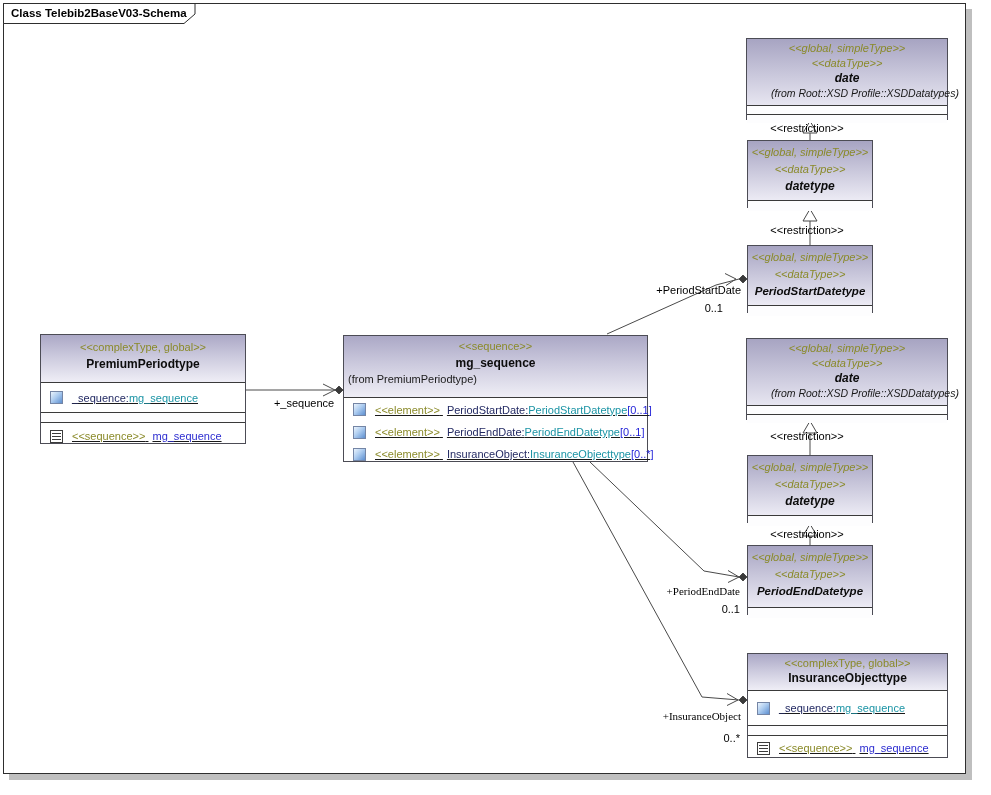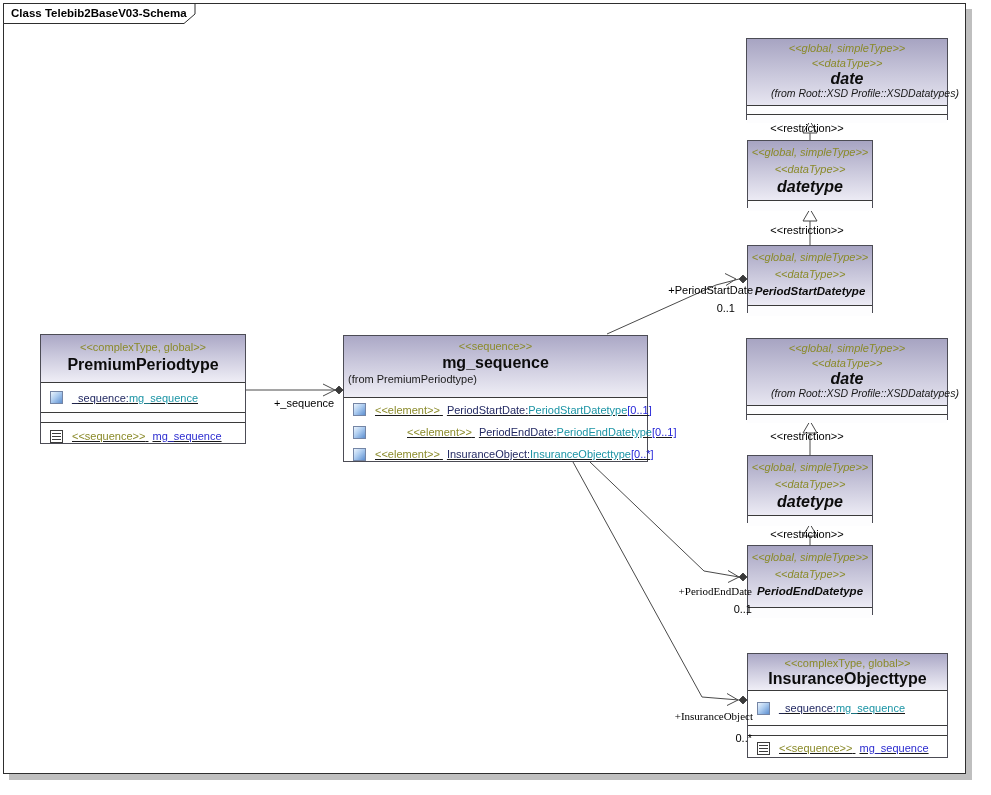--- a/index.html
+++ b/index.html
@@ -9,40 +9,40 @@
   .frame{position:absolute;left:3px;top:3px;width:961px;height:769px;border:1px solid #2e2e2e;
          background:#fff;box-shadow:6px 6px 0 0 #bfbfbf;}
   .tab-svg{position:absolute;left:3px;top:3px;}
   .tab-label{position:absolute;left:11px;top:7px;font-weight:bold;font-size:11.5px;color:#000;white-space:nowrap;}
   
   .box{position:absolute;border:1px solid #4c4c55;background:#fff;box-sizing:border-box;z-index:3;}
   .grad-full{background:linear-gradient(to bottom,#a7a4c2 0%,#c6c4d9 40%,#f4f3fa 100%);font-style:italic;}
   .hdr{background:linear-gradient(to bottom,#aba8c6 0%,#cbc9dd 45%,#efeef6 100%);border-bottom:1px solid #3a3a3a;text-align:center;}
   .cline{line-height:15px;white-space:nowrap;}
   .olive{color:#8a8a29;}
-  .bname{font-weight:bold;font-size:16px;color:#0c0c0c;}
+  .bname{font-weight:bold;font-size:12px;color:#0c0c0c;}
   .fromtxt{color:#1a1a1a;font-size:10.5px;padding-left:24px;}
   .strip{border-top:1px solid #3a3a3a;background:#fdfdfe;}
   .row{display:flex;align-items:center;padding-left:9px;white-space:nowrap;text-decoration:underline;}
   .attr-icon{width:11px;height:11px;flex:0 0 11px;border:1px solid #7485a5;
              background:linear-gradient(135deg,#eaf3fc 0%,#aecdf0 45%,#5d8fd0 100%);}
   .op-icon{width:11px;height:11px;flex:0 0 11px;border:1px solid #3c3c3c;
            background:linear-gradient(#3c3c3c,#3c3c3c) 1px 2px/9px 1px no-repeat,
                       linear-gradient(#3c3c3c,#3c3c3c) 1px 5px/9px 1px no-repeat,
                       linear-gradient(#3c3c3c,#3c3c3c) 1px 8px/9px 1px no-repeat,#fff;}
   .txt{margin-left:9px;}
   .ml{margin-left:4px;}
   .nm-navy{color:#232a63;}
   .type-teal{color:#1b94a5;}
   .mult-blue{color:#2525d8;}
   .op-blue{color:#2c2cd0;}
   .el{font-size:11px;}
   
   .lbl{position:absolute;z-index:5;color:#000;white-space:nowrap;font-size:11px;}
-  .r{text-align:right;margin-left:12px;}
+  .r{text-align:right;}
   .c{text-align:center;}
   svg.wires{position:absolute;left:0;top:0;z-index:2;}
   svg.wires *{vector-effect:non-scaling-stroke;}
 </style>
 </head>
 <body>
 
 <div class="stage">
 
   <div class="frame"></div>
@@ -155,21 +155,21 @@
       <div class="cline bname" style="line-height:18px;">mg_sequence</div>
       <div class="cline fromtxt" style="text-align:left;padding-left:4px;font-size:11px;">(from PremiumPeriodtype)</div>
     </div>
     <div class="row el" style="height:23px;">
       <span class="attr-icon"></span>
       <span class="txt">
         <span class="olive">&lt;&lt;element&gt;&gt;</span>
         <span class="nm-navy ml">PeriodStartDate:</span><span class="type-teal">PeriodStartDatetype</span><span class="mult-blue">[0..1]</span>
       </span>
     </div>
-    <div class="row el" style="height:22px;gap:32px;">
+    <div class="row el" style="height:22px;">
       <span class="attr-icon"></span>
       <span class="txt">
         <span class="olive">&lt;&lt;element&gt;&gt;</span>
         <span class="nm-navy ml">PeriodEndDate:</span><span class="type-teal">PeriodEndDatetype</span><span class="mult-blue">[0..1]</span>
       </span>
     </div>
     <div class="row el" style="height:22px;">
       <span class="attr-icon"></span>
       <span class="txt">
         <span class="olive">&lt;&lt;element&gt;&gt;</span>

